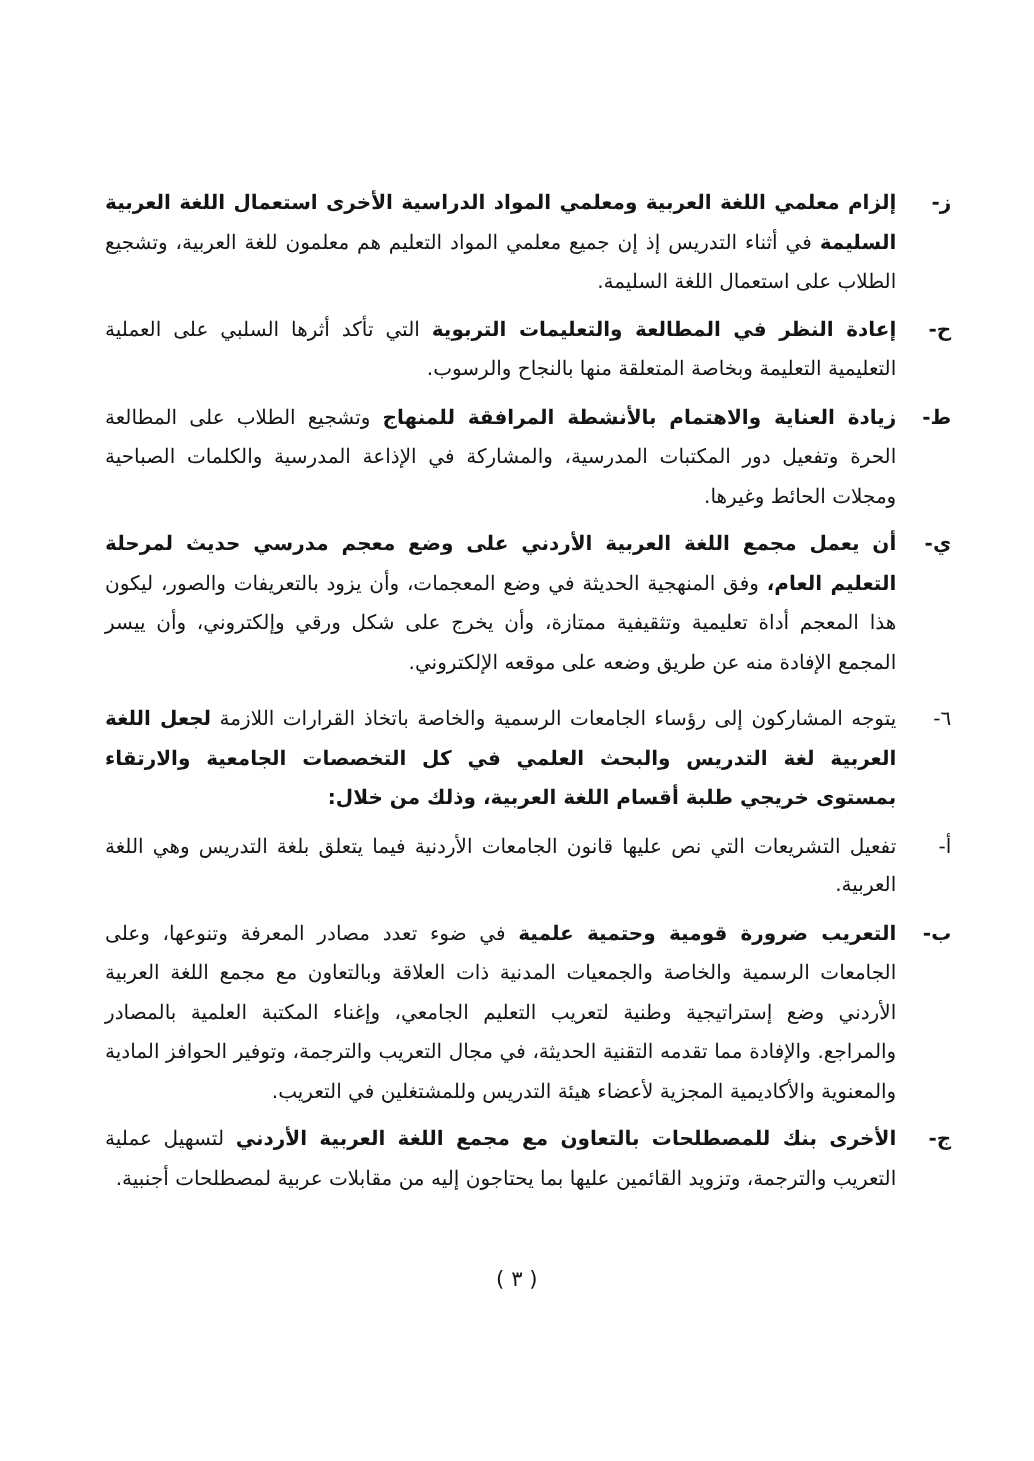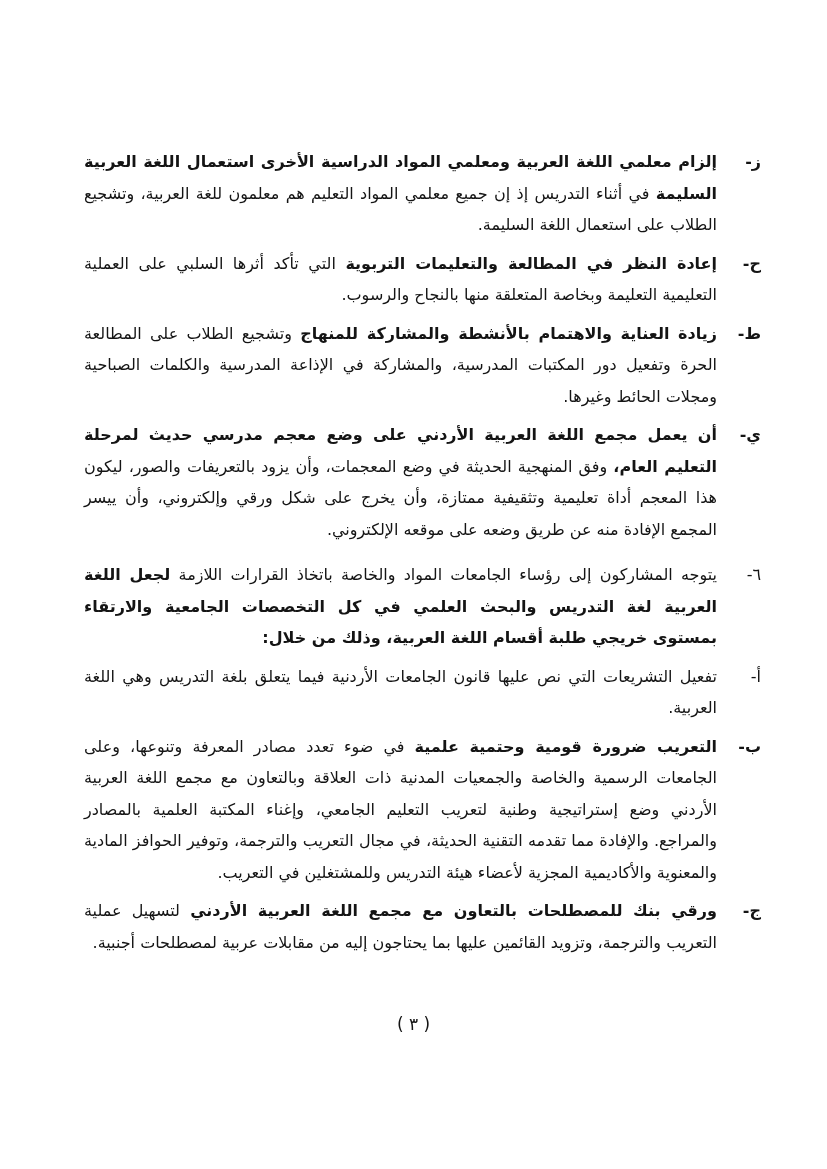--- a/index.html
+++ b/index.html
@@ -72,43 +72,43 @@
     <div class="body"><span class="run bold">إلزام معلمي اللغة العربية ومعلمي المواد الدراسية الأخرى استعمال اللغة العربية السليمة</span><span class="run"> في أثناء التدريس إذ إن جميع معلمي المواد التعليم هم معلمون للغة العربية، وتشجيع الطلاب على استعمال اللغة السليمة.</span></div>
   </div>
 
   <div class="item">
     <div class="marker bold">ح-</div>
     <div class="body"><span class="run bold">إعادة النظر في المطالعة والتعليمات التربوية</span><span class="run"> التي تأكد أثرها السلبي على العملية التعليمية التعليمة وبخاصة المتعلقة منها بالنجاح والرسوب.</span></div>
   </div>
 
   <div class="item">
     <div class="marker bold">ط-</div>
-    <div class="body"><span class="run bold">زيادة العناية والاهتمام بالأنشطة والمشاركة للمنهاج</span><span class="run"> وتشجيع الطلاب على المطالعة الحرة وتفعيل دور المكتبات المدرسية، والمشاركة في الإذاعة المدرسية والكلمات الصباحية ومجلات الحائط وغيرها.</span></div>
+    <div class="body"><span class="run bold">زيادة العناية والاهتمام بالأنشطة المرافقة للمنهاج</span><span class="run"> وتشجيع الطلاب على المطالعة الحرة وتفعيل دور المكتبات المدرسية، والمشاركة في الإذاعة المدرسية والكلمات الصباحية ومجلات الحائط وغيرها.</span></div>
   </div>
 
   <div class="item">
     <div class="marker bold">ي-</div>
     <div class="body"><span class="run bold">أن يعمل مجمع اللغة العربية الأردني على وضع معجم مدرسي حديث لمرحلة التعليم العام،</span><span class="run"> وفق المنهجية الحديثة في وضع المعجمات، وأن يزود بالتعريفات والصور، ليكون هذا المعجم أداة تعليمية وتثقيفية ممتازة، وأن يخرج على شكل ورقي وإلكتروني، وأن ييسر المجمع الإفادة منه عن طريق وضعه على موقعه الإلكتروني.</span></div>
   </div>
 
   <div class="item space-before">
     <div class="marker">٦-</div>
-    <div class="body"><span class="run">يتوجه المشاركون إلى رؤساء الجامعات المواد والخاصة باتخاذ القرارات اللازمة </span><span class="run bold">لجعل اللغة العربية لغة التدريس والبحث العلمي في كل التخصصات الجامعية والارتقاء بمستوى خريجي طلبة أقسام اللغة العربية، وذلك من خلال:</span></div>
+    <div class="body"><span class="run">يتوجه المشاركون إلى رؤساء الجامعات الرسمية والخاصة باتخاذ القرارات اللازمة </span><span class="run bold">لجعل اللغة العربية لغة التدريس والبحث العلمي في كل التخصصات الجامعية والارتقاء بمستوى خريجي طلبة أقسام اللغة العربية، وذلك من خلال:</span></div>
   </div>
 
   <div class="item">
     <div class="marker">أ-</div>
     <div class="body"><span class="run">تفعيل التشريعات التي نص عليها قانون الجامعات الأردنية فيما يتعلق بلغة التدريس وهي اللغة العربية.</span></div>
   </div>
 
   <div class="item">
     <div class="marker bold">ب-</div>
     <div class="body"><span class="run bold">التعريب ضرورة قومية وحتمية علمية</span><span class="run"> في ضوء تعدد مصادر المعرفة وتنوعها، وعلى الجامعات الرسمية والخاصة والجمعيات المدنية ذات العلاقة وبالتعاون مع مجمع اللغة العربية الأردني وضع إستراتيجية وطنية لتعريب التعليم الجامعي، وإغناء المكتبة العلمية بالمصادر والمراجع. والإفادة مما تقدمه التقنية الحديثة، في مجال التعريب والترجمة، وتوفير الحوافز المادية والمعنوية والأكاديمية المجزية لأعضاء هيئة التدريس وللمشتغلين في التعريب.</span></div>
   </div>
 
   <div class="item">
     <div class="marker bold">ج-</div>
-    <div class="body"><span class="run bold">ورقي بنك للمصطلحات بالتعاون مع مجمع اللغة العربية الأردني</span><span class="run"> لتسهيل عملية التعريب والترجمة، وتزويد القائمين عليها بما يحتاجون إليه من مقابلات عربية لمصطلحات أجنبية.</span></div>
+    <div class="body"><span class="run bold">الأخرى بنك للمصطلحات بالتعاون مع مجمع اللغة العربية الأردني</span><span class="run"> لتسهيل عملية التعريب والترجمة، وتزويد القائمين عليها بما يحتاجون إليه من مقابلات عربية لمصطلحات أجنبية.</span></div>
   </div>
 </div>
 
   <div class="page-number">( ٣ )</div>
 </div>
 
 </body></html>

